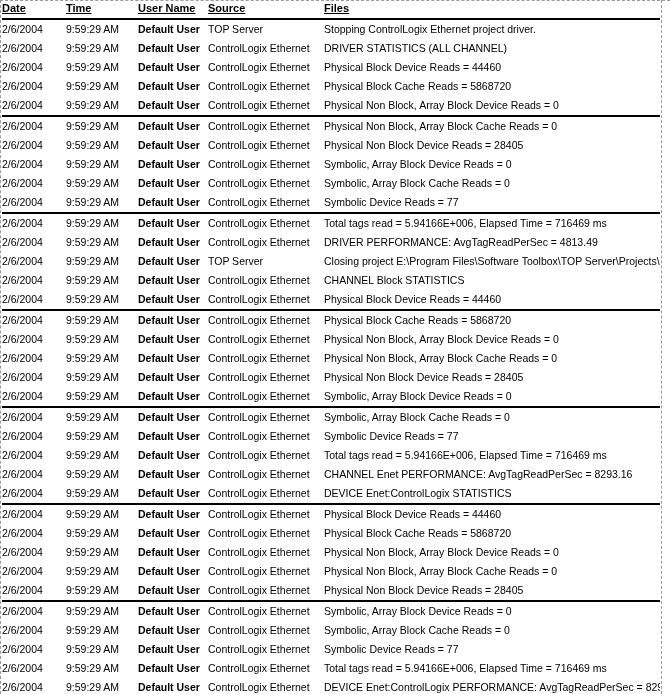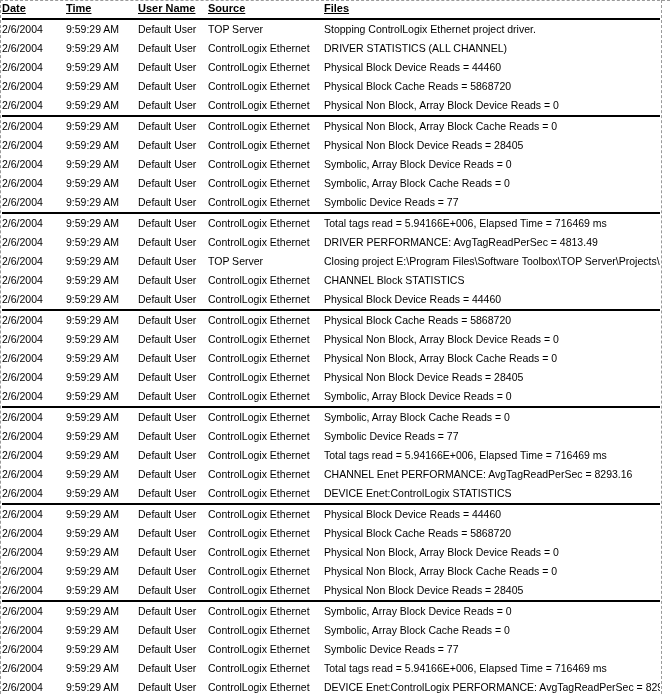--- a/index.html
+++ b/index.html
@@ -75,21 +75,21 @@
     font-size: 10.5px;
   }
   table.log tbody tr.sep td {
     border-bottom: 2px solid #000000;
   }
   table.log tbody tr.lastrow td {
     border-bottom: 2px solid #000000;
   }
   .col-date  { padding-left: 1px; }
   .col-time  { padding-left: 4px; }
-  .col-user  { padding-left: 2px; }
+  .col-user  { padding-left: 2px; font-weight: bold; }
   .col-src   { padding-left: 2px; }
   .col-event { padding-left: 2px; }
 
   .th-date  { padding-left: 1px; }
   .th-time  { padding-left: 4px; }
   .th-user  { padding-left: 2px; }
   .th-src   { padding-left: 2px; }
   .th-event { padding-left: 2px; }
 </style>
 </head>

